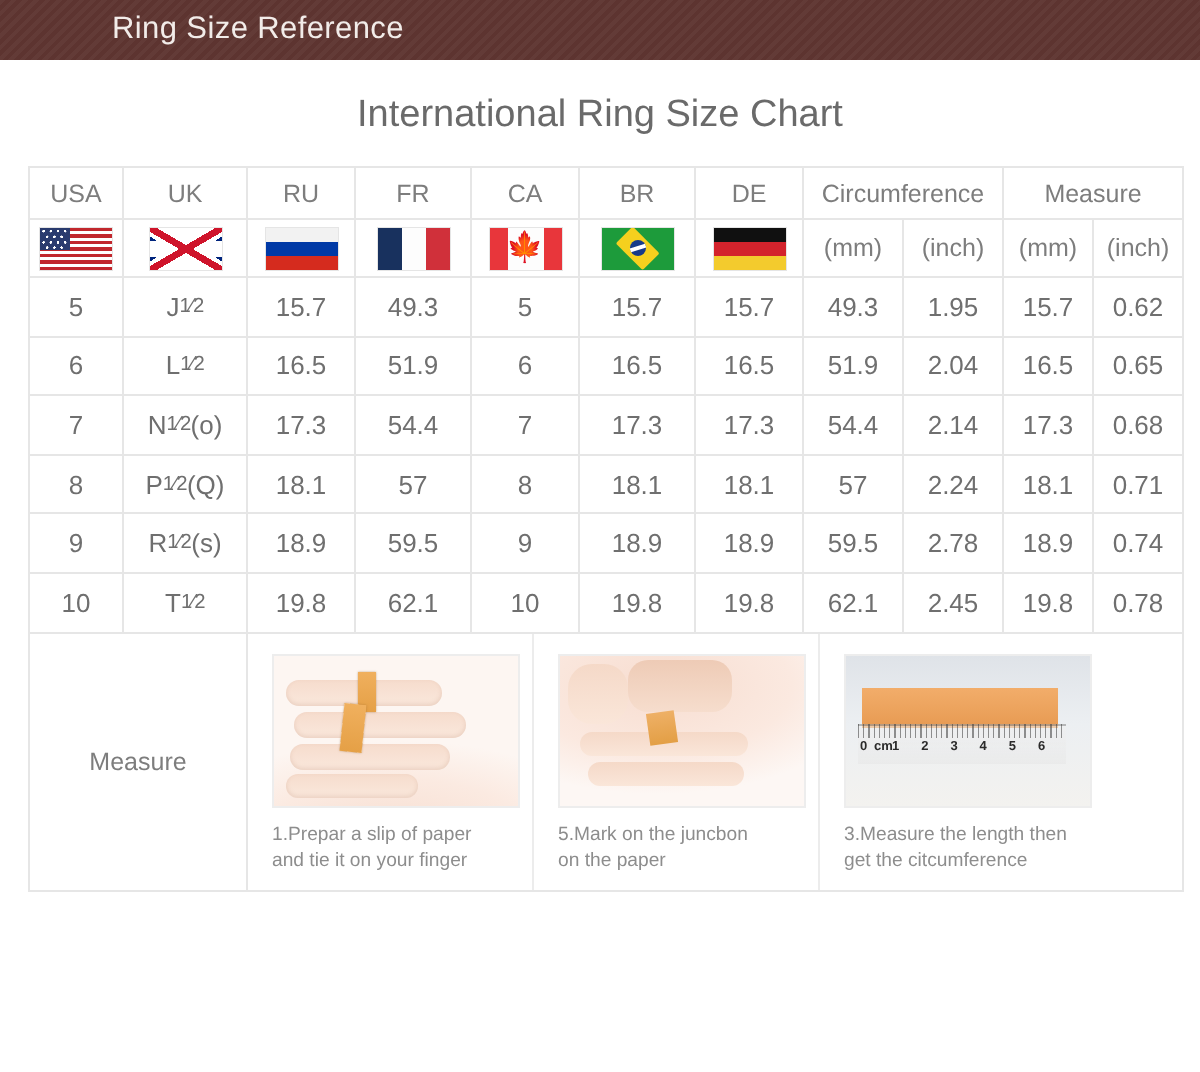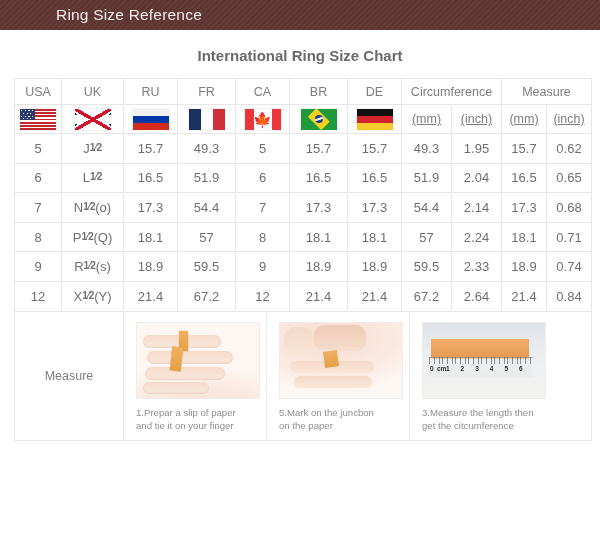--- a/index.html
+++ b/index.html
@@ -18,44 +18,44 @@
     background-image:repeating-linear-gradient(135deg,rgba(255,255,255,.035) 0 2px,rgba(0,0,0,0) 2px 4px);
     display:flex;align-items:center;padding-left:42px;
   }
   .topbar-title{
     color:#f2ece9;font-size:15.5px;letter-spacing:.2px;
     padding-left:14px;font-weight:400;
   }
 
   
   .chart-title{
-    text-align:center;color:#6a6a6a;font-size:15px;
-    margin-top:17px;margin-bottom:14px;font-weight:700;
+    text-align:center;color:#6a6a6a;font-size:19px;
+    margin-top:17px;margin-bottom:14px;font-weight:400;
   }
 
   
   .tbl-wrap{padding:0 14px;}
   table.size-table{
     width:572px;border-collapse:collapse;table-layout:fixed;
     border:1px solid #e2e2e2;
   }
   table.size-table td,table.size-table th{
     border:1px solid #e6e6e6;
     text-align:center;vertical-align:middle;
     color:#7d7d7d;font-weight:400;
     font-size:12.5px;
     padding:0;
   }
   .hdr-country{height:25px;font-size:12.5px;color:#8a8a8a;}
   .hdr-flag{height:28px;}
-  .hdr-unit{height:28px;font-size:12px;color:#8a8a8a;text-decoration:underline;}
+  .hdr-unit{height:28px;font-size:12px;color:#8a8a8a;}
   tr.data-row td{height:28.6px;font-size:13px;color:#6f6f6f;}
   td.uk-cell{font-size:13px;}
 
-  .frac{font-size:.78em;vertical-align:.18em;letter-spacing:-.3px;font-weight:bold;}
+  .frac{font-size:.78em;vertical-align:.18em;letter-spacing:-.3px;}
 
   
   col.c-usa{width:47px;}
   col.c-uk{width:62px;}
   col.c-ru{width:54px;}
   col.c-fr{width:58px;}
   col.c-ca{width:54px;}
   col.c-br{width:58px;}
   col.c-de{width:54px;}
   col.c-cmm{width:50px;}
@@ -273,36 +273,36 @@
           </tr>
           <tr class="data-row">
             <td>9</td>
             <td class="uk-cell"><span>R</span><span class="frac">1⁄2</span><span>(s)</span></td>
             <td>18.9</td>
             <td>59.5</td>
             <td>9</td>
             <td>18.9</td>
             <td>18.9</td>
             <td>59.5</td>
-            <td>2.33</td>
+            <td>2.78</td>
             <td>18.9</td>
             <td>0.74</td>
           </tr>
           <tr class="data-row">
-            <td>12</td>
-            <td class="uk-cell"><span>X</span><span class="frac">1⁄2</span><span>(Y)</span></td>
-            <td>21.4</td>
-            <td>67.2</td>
-            <td>12</td>
-            <td>21.4</td>
-            <td>21.4</td>
-            <td>67.2</td>
-            <td>2.64</td>
-            <td>21.4</td>
-            <td>0.84</td>
+            <td>10</td>
+            <td class="uk-cell"><span>T</span><span class="frac">1⁄2</span><span></span></td>
+            <td>19.8</td>
+            <td>62.1</td>
+            <td>10</td>
+            <td>19.8</td>
+            <td>19.8</td>
+            <td>62.1</td>
+            <td>2.45</td>
+            <td>19.8</td>
+            <td>0.78</td>
           </tr>
         </tbody>
       <tbody>
         <tr>
           <td class="measure-label" colspan="2">Measure</td>
           <td class="measure-cells" colspan="9">
             <div class="steps">
 
               <div class="step">
                 <div class="step-figure fig1">

